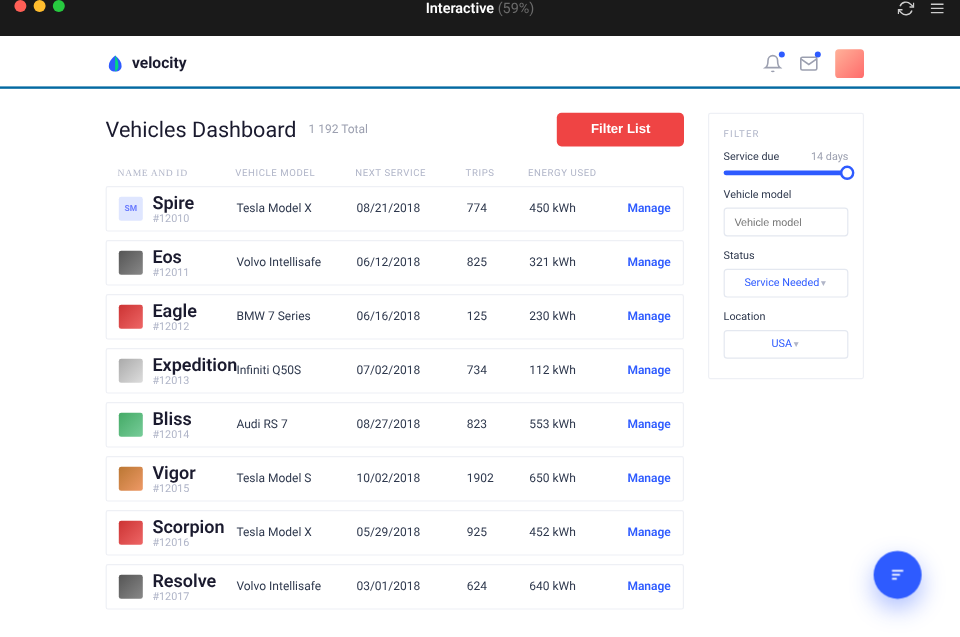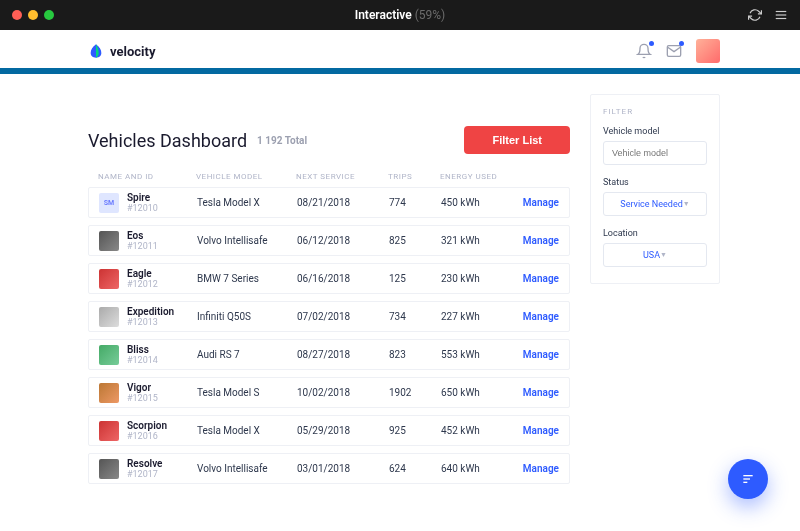--- a/index.html
+++ b/index.html
@@ -1,52 +1,52 @@
 <!DOCTYPE html>
 <html><head>
 <meta charset="utf-8">
 <style>
 * { box-sizing: border-box; margin: 0; padding: 0; }
 body { font-family: -apple-system, BlinkMacSystemFont, 'Segoe UI', Roboto, sans-serif; background: #fff; color: #1a1a2e; width: 800px; height: 531px; overflow: hidden; font-size: 11px; }
-.titlebar { background: #1a1a1a; height: 30px; display: flex; align-items: center; padding: 0 12px; position: relative; }
+.titlebar { background: #1a1a1a; height: 30px; display: flex; align-items: flex-start; padding: 0 12px; position: relative; }
 .traffic-lights { display: flex; gap: 6px; }
 .traffic-light { width: 10px; height: 10px; border-radius: 50%; }
 .tl-red { background: #ff5f56; }
 .tl-yellow { background: #ffbd2e; }
 .tl-green { background: #27c93f; }
 .titlebar-title { position: absolute; left: 50%; transform: translateX(-50%); color: #fff; font-weight: 600; font-size: 12px; }
 .titlebar-title .pct { color: #6b6b6b; font-weight: 400; }
 .titlebar-actions { margin-left: auto; display: flex; gap: 12px; align-items: center; }
 .titlebar-icon { width: 14px; height: 14px; color: #ccc; }
-.topnav { height: 44px; border-bottom: 6px solid #0369a1; display: flex; align-items: center; padding: 4px 80px 0 88px; }
+.topnav { height: 44px; border-bottom: 2px solid #0369a1; display: flex; align-items: center; padding: 4px 80px 0 88px; }
 .logo { display: flex; align-items: center; gap: 6px; font-weight: 700; font-size: 13px; color: #1a1a2e; }
 .logo-icon { width: 16px; height: 16px; }
 .topnav-right { margin-left: auto; display: flex; align-items: center; gap: 14px; }
 .nav-icon { width: 16px; height: 16px; color: #9ca0b0; position: relative; cursor: pointer; }
 .nav-icon .dot { position: absolute; top: -2px; right: -2px; width: 5px; height: 5px; border-radius: 50%; background: #2e5bff; }
 .avatar { width: 24px; height: 24px; border-radius: 3px; background: linear-gradient(135deg,#ffb199,#ff6b6b); }
 .content { display: flex; padding: 20px 80px 0 88px; gap: 20px; }
 .main { flex: 1; }
-.page-head { display: flex; align-items: center; gap: 10px; margin-bottom: 12px; margin-top: 32px; }
+.page-head { display: flex; align-items: center; gap: 10px; margin-bottom: 12px; }
 .page-title { font-size: 18px; font-weight: 400; color: #1a1a2e; }
-.page-sub { font-size: 10px; color: #9ca0b0; font-weight: bold; }
+.page-sub { font-size: 10px; color: #9ca0b0; }
 .filter-btn { margin-left: auto; background: #ef4444; color: #fff; border: none; border-radius: 4px; padding: 8px 28px; font-weight: 600; font-size: 11px; cursor: pointer; }
 .thead { display: flex; padding: 6px 10px; font-size: 8px; letter-spacing: 0.5px; color: #b0b5c8; text-transform: uppercase; }
 .col { flex-shrink: 0; }
-.c-name { width: 98px; }
+.c-name { width: 98px; font-family: Liberation Serif, serif; }
 .c-model { width: 100px; }
 .c-service { width: 92px; }
 .c-trips { width: 52px; }
 .c-energy { width: 70px; }
 .c-action { flex: 1; text-align: right; }
 .rows { display: flex; flex-direction: column; gap: 7px; }
 .row { display: flex; align-items: center; background: #fff; border: 1px solid #eef0f5; border-radius: 2px; padding: 4px 10px; font-size: 10px; color: #2e384d; }
 .row .thumb { width: 20px; height: 20px; border-radius: 2px; margin-right: 8px; flex-shrink: 0; }
 .row .name-block { width: 70px; }
-.row .name { font-weight: 600; font-size: 10px; color: #1a1a2e; }
+.row .name { font-weight: 600; font-size: 15px; color: #1a1a2e; }
 .row .rid { font-size: 9px; color: #b0b5c8; }
 .row .model { width: 100px; color: #2e384d; }
 .row .svc { width: 92px; }
 .row .trips { width: 52px; }
 .row .energy { width: 70px; }
 .row .manage { flex: 1; text-align: right; color: #2e5bff; font-weight: 600; cursor: pointer; font-size: 10px; }
 .thumb.sm { background: #dfe6ff; color: #6b7cff; display: flex; align-items: center; justify-content: center; font-size: 7px; font-weight: 700; }
 .thumb.car1 { background: linear-gradient(135deg,#555,#888); }
 .thumb.car2 { background: linear-gradient(135deg,#c33,#e66); }
 .thumb.car3 { background: linear-gradient(135deg,#4a6,#7c9); }
@@ -173,21 +173,21 @@
         </div>
         <div class="row">
           <div class="thumb car4"></div>
           <div class="name-block">
             <div class="name">Expedition</div>
             <div class="rid">#12013</div>
           </div>
           <div class="model">Infiniti Q50S</div>
           <div class="svc">07/02/2018</div>
           <div class="trips">734</div>
-          <div class="energy">227 kWh</div>
+          <div class="energy">112 kWh</div>
           <div class="manage">Manage</div>
         </div>
         <div class="row">
           <div class="thumb car3"></div>
           <div class="name-block">
             <div class="name">Bliss</div>
             <div class="rid">#12014</div>
           </div>
           <div class="model">Audi RS 7</div>
           <div class="svc">08/27/2018</div>
@@ -229,20 +229,29 @@
           <div class="svc">03/01/2018</div>
           <div class="trips">624</div>
           <div class="energy">640 kWh</div>
           <div class="manage">Manage</div>
         </div>
       </div>
   </div>
 
   <div class="filter-panel">
     <div class="fp-title">FILTER</div>
+    <div class="fp-row">
+      <div class="fp-row-head">
+        <span>Service due</span>
+        <span class="val">14 days</span>
+      </div>
+      <div class="slider">
+          <div class="knob"></div>
+        </div>
+    </div>
     <div class="fp-row">
       <div class="fp-label">Vehicle model</div>
       <input class="fp-input" placeholder="Vehicle model" style="">
     </div>
     <div class="fp-row">
       <div class="fp-label">Status</div>
       <div class="fp-select">
         <span>Service Needed</span>
         <span class="chev">▼</span>
       </div>

